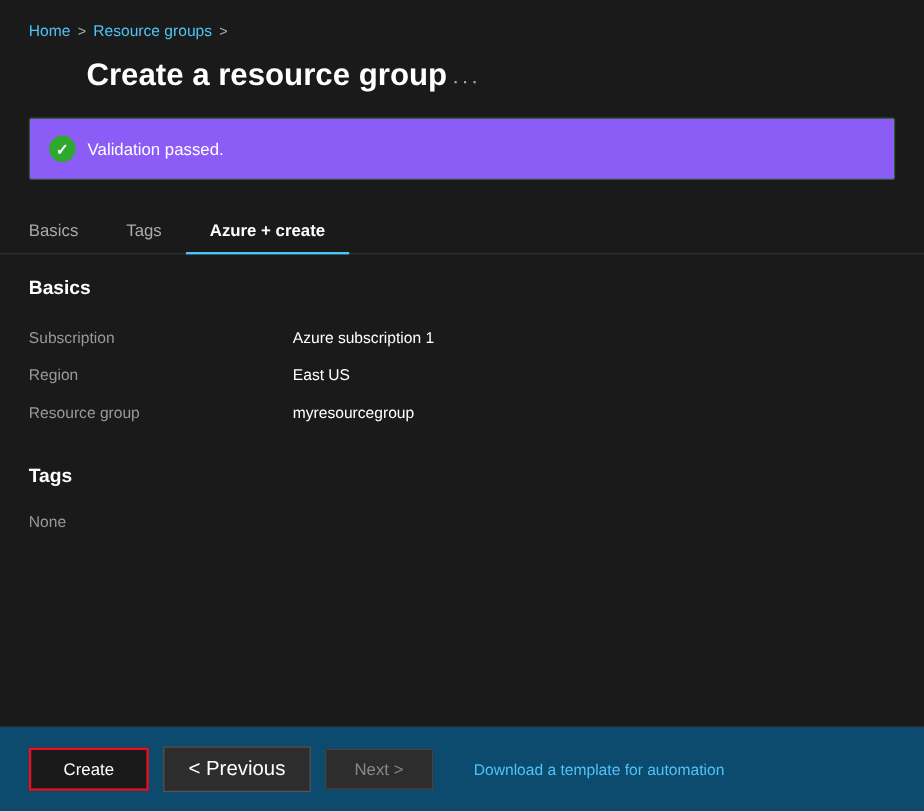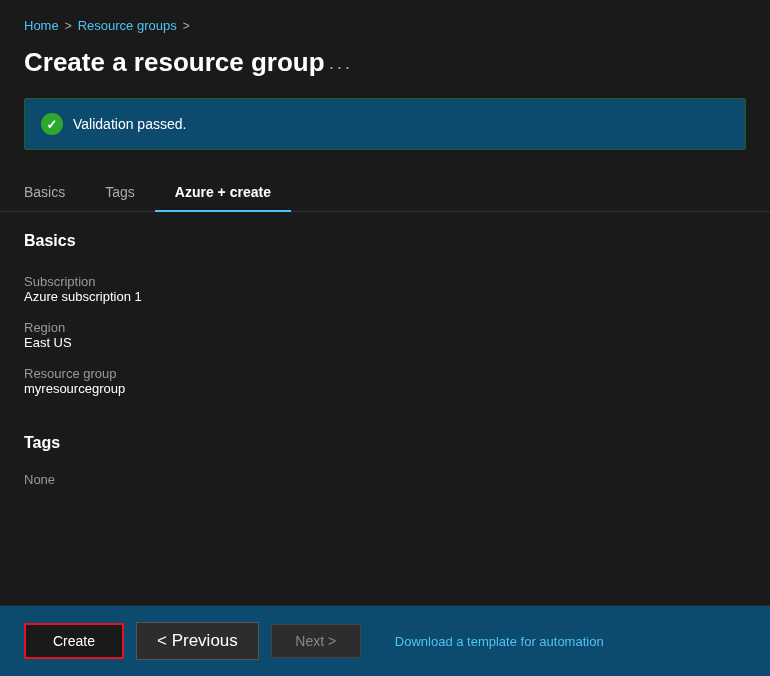--- a/index.html
+++ b/index.html
@@ -45,40 +45,41 @@
     .breadcrumb-separator {
       color: #aaaaaa;
       font-size: 12px;
     }
 
     .page-title-row {
       display: flex;
       align-items: flex-end;
       gap: 4px;
       padding: 8px 24px 20px 24px;
+      margin-left: 48px;
     }
 
     .page-title {
       font-size: 26px;
       font-weight: 600;
       color: #ffffff;
     }
 
     .more-options {
       color: #aaaaaa;
       font-size: 18px;
       cursor: pointer;
       margin-top: 4px;
       letter-spacing: 2px;
     }
 
     
     .validation-banner {
       margin: 0 24px 24px 24px;
-      background-color: #0c4a6e;
+      background-color: #8b5cf6;
       border: 1px solid #2d5a2d;
       border-radius: 2px;
       padding: 14px 16px;
       display: flex;
       align-items: center;
       gap: 10px;
     }
 
     .validation-icon {
       width: 22px;
@@ -147,21 +148,20 @@
 
     .detail-table {
       width: 100%;
       margin-bottom: 30px;
     }
 
     .detail-row {
       display: flex;
       padding: 8px 0;
       border-bottom: none;
-      flex-direction: column;
     }
 
     .detail-label {
       color: #999999;
       font-size: 13px;
       width: 220px;
       flex-shrink: 0;
     }
 
     .detail-value {

